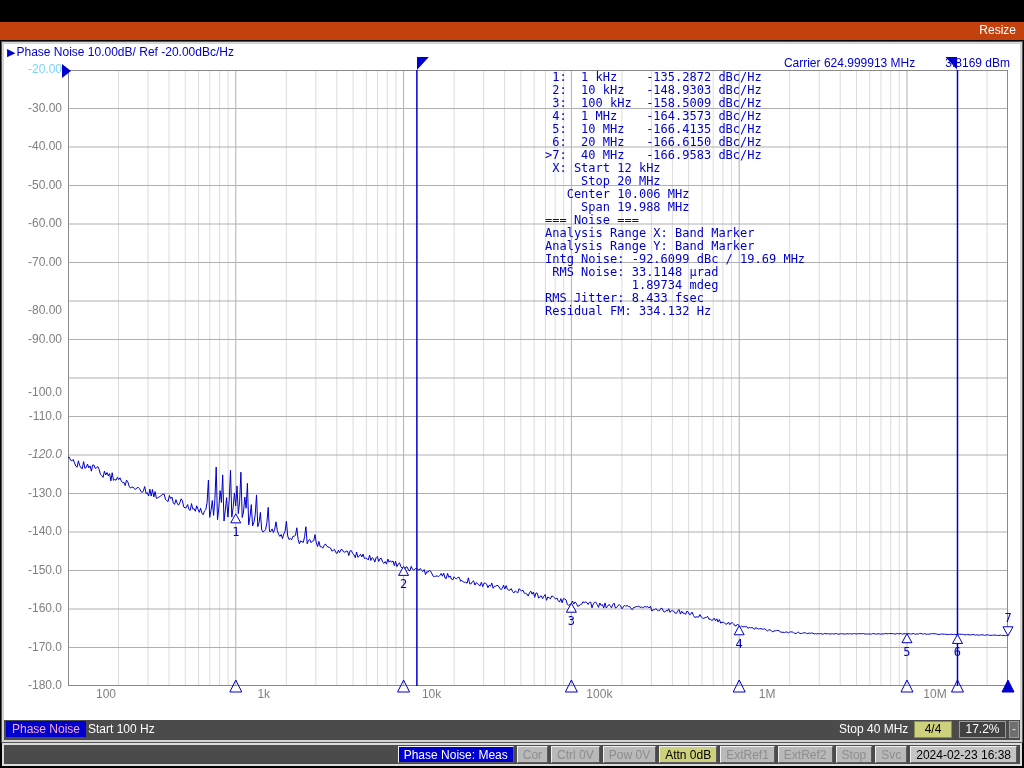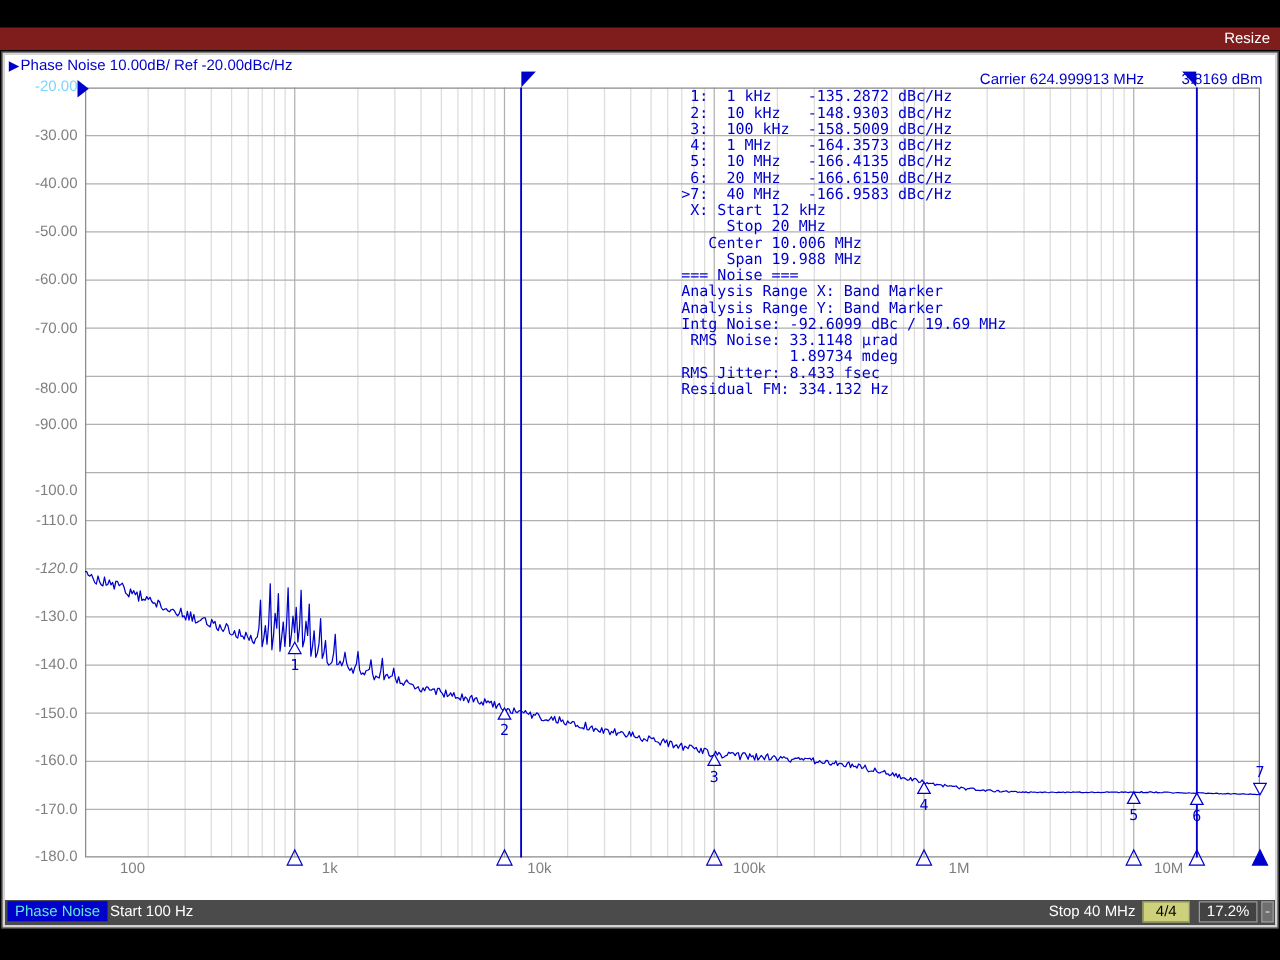--- a/index.html
+++ b/index.html
@@ -1,21 +1,21 @@
 <!DOCTYPE html>
 <html><head>
 <meta charset="utf-8">
 <style>
   html,body{margin:0;padding:0;background:#000;}
   .screen{position:relative;width:1024px;height:768px;background:#000;overflow:hidden;
           font-family:"Liberation Sans",sans-serif;}
   .titlebar{position:absolute;left:0;top:0;width:1024px;height:22px;
             background:linear-gradient(to right,#c3a045,#d3b567 14%,#a57f32 45%,#5d4514 75%,#241a06 100%);
             color:#000;font-size:15px;font-weight:bold;line-height:22px;padding-left:6px;box-sizing:border-box;}
-  .menubar{position:absolute;left:0;top:22px;width:1024px;height:18px;background:#7f1d1d;text-align:center;}
+  .menubar{position:absolute;left:0;top:22px;width:1024px;height:18px;background:#c2410c;text-align:center;}
   .menubar .resize{position:absolute;right:8px;top:1px;color:#fff;font-size:12px;}
   .window{position:absolute;left:2px;top:42px;width:1020px;height:700px;box-sizing:border-box;
           background:#fff;border:2px solid #d4d4d4;outline:1px solid #555;}
   .trace-hdr{position:absolute;left:7px;top:45px;font-size:12px;color:#0000cc;white-space:pre;}
   .trace-hdr .tri{font-size:11px;margin-right:1px;}
   .carrier-line{position:absolute;right:14px;top:56px;display:flex;gap:30px;font-size:12px;color:#0000cc;}
   .readout{position:absolute;left:545px;top:71px;margin:0;font-family:"DejaVu Sans Mono",monospace;
            font-size:12px;line-height:13px;color:#0000cc;white-space:pre;}
   .ylab{position:absolute;left:6px;width:56px;text-align:right;font-size:12px;color:#7f7f7f;}
   .ylab.ref{color:#7dd3fc;}
@@ -24,21 +24,21 @@
   .xlab{position:absolute;top:687px;font-size:12px;color:#7f7f7f;text-align:center;margin-left:28px;}
   .flag{position:absolute;top:57px;width:12px;height:13px;background:#0000cc;}
   .flag.start{clip-path:polygon(0 0,100% 0,0 100%);}
   .flag.stop{clip-path:polygon(0 0,100% 0,100% 100%);}
   .rowa{position:absolute;left:4px;top:700px;width:1016px;height:20px;background:#c6c6c6;}
   .btna{position:absolute;top:1px;height:16px;line-height:16px;padding:0 6px;font-size:12px;color:#000;
         background:#c6c6c6;border-top:1px solid #f2f2f2;border-left:1px solid #f2f2f2;
         border-right:1px solid #6e6e6e;border-bottom:1px solid #6e6e6e;white-space:nowrap;}
   .rowb{position:absolute;left:4px;top:720px;width:1016px;height:20px;background:#4b4b4b;
         font-size:12px;color:#fff;}
-  .rowb .mode{position:absolute;left:2px;top:1px;background:#0000cc;color:#5eead4;padding:1px 6px;}
+  .rowb .mode{position:absolute;left:2px;top:1px;background:#0000cc;color:#f9a8d4;padding:1px 6px;}
   .rowb .start{position:absolute;left:84px;top:2px;}
   .rowb .stop{position:absolute;left:835px;top:2px;}
   .rowb .avg{position:absolute;left:910px;top:1px;width:38px;text-align:center;background:#cdd17c;
              color:#000;border:1px solid #8b8f54;box-sizing:border-box;height:17px;line-height:15px;}
   .rowb .prog{position:absolute;left:955px;top:1px;width:47px;text-align:center;background:#424242;
               border:1px solid #9a9a9a;box-sizing:border-box;height:17px;line-height:15px;color:#fff;}
   .rowb .minus{position:absolute;left:1005px;top:1px;width:10px;text-align:center;background:#6f6f6f;
                border:1px solid #9a9a9a;box-sizing:border-box;height:17px;line-height:14px;color:#ddd;}
   .rowc{position:absolute;left:2px;top:743px;width:1020px;height:23px;box-sizing:border-box;
         background:#4b4b4b;border:2px solid #dcdcdc;display:flex;justify-content:flex-end;
@@ -218,14 +218,26 @@
 
   <div class="rowb">
     <span class="mode">Phase Noise</span>
     <span class="start">Start 100 Hz</span>
     <span class="stop">Stop 40 MHz</span>
     <span class="avg">4/4</span>
     <span class="prog">17.2%</span>
     <span class="minus">-</span>
   </div>
 
+  <div class="rowc">
+    <span class="btnc active">Phase Noise: Meas</span>
+    <span class="btnc dim">Cor</span>
+    <span class="btnc dim">Ctrl  0V</span>
+    <span class="btnc dim">Pow  0V</span>
+    <span class="btnc amber">Attn 0dB</span>
+    <span class="btnc dim">ExtRef1</span>
+    <span class="btnc dim">ExtRef2</span>
+    <span class="btnc dim">Stop</span>
+    <span class="btnc dim">Svc</span>
+    <span class="btnc plain">2024-02-23 16:38</span>
+  </div>
 
 </div>
 
 </body></html>

